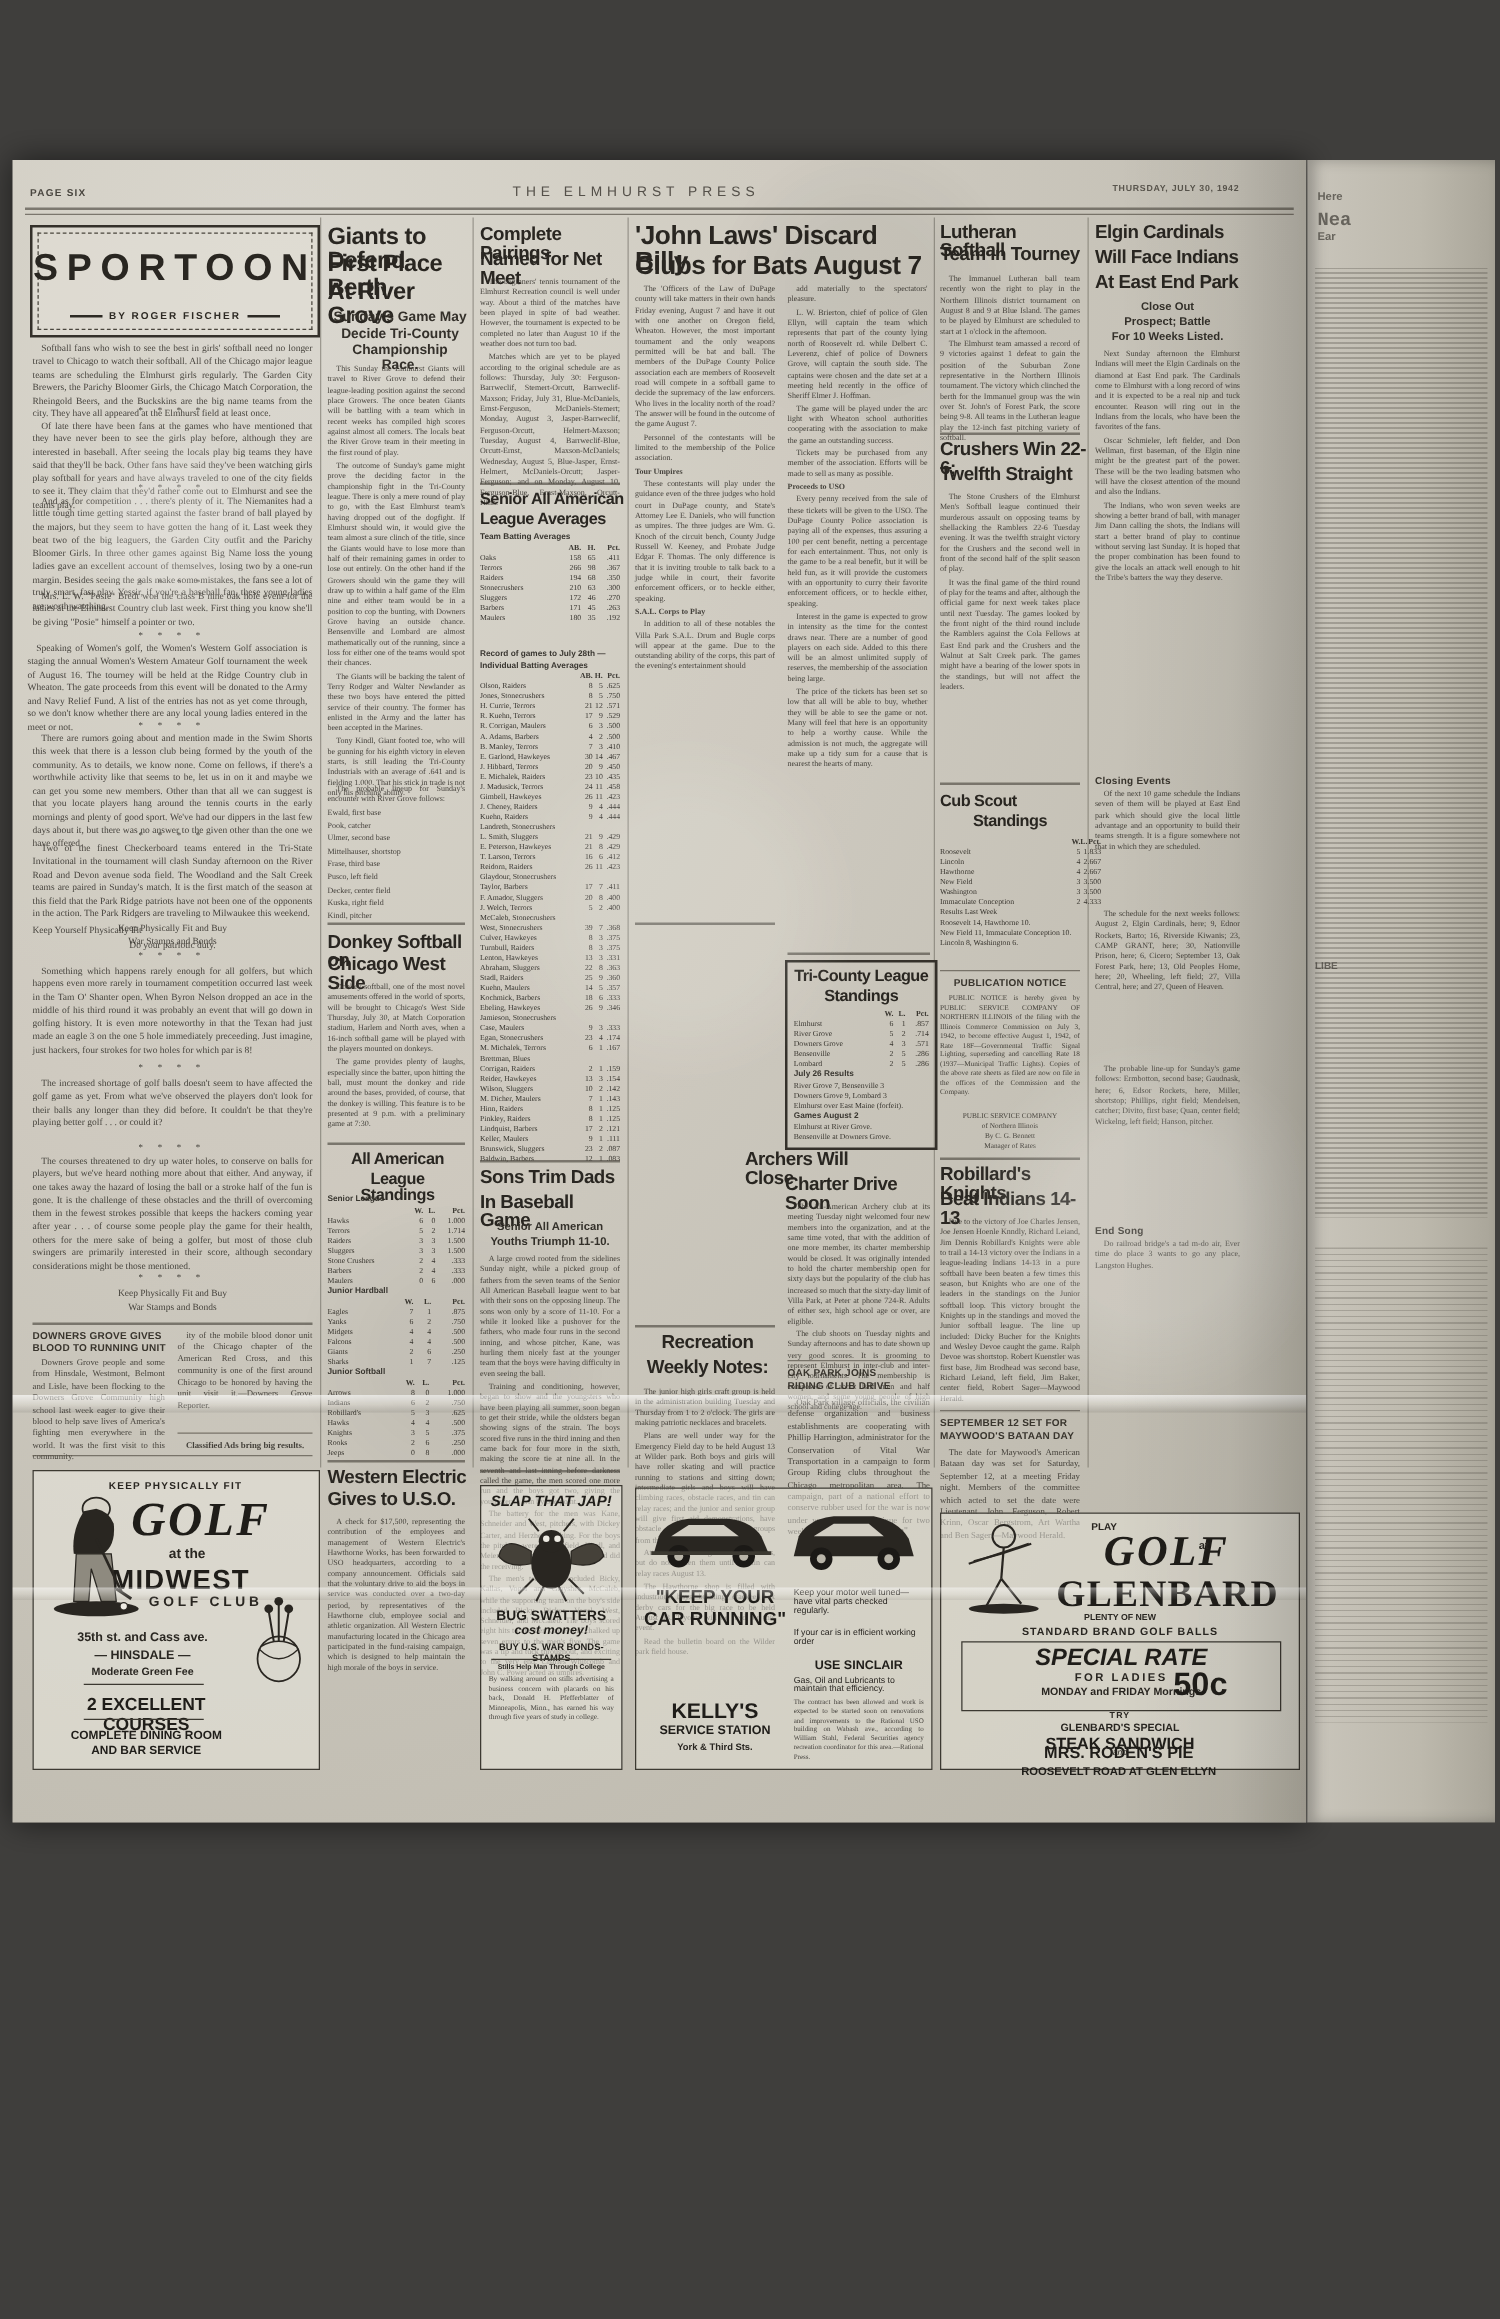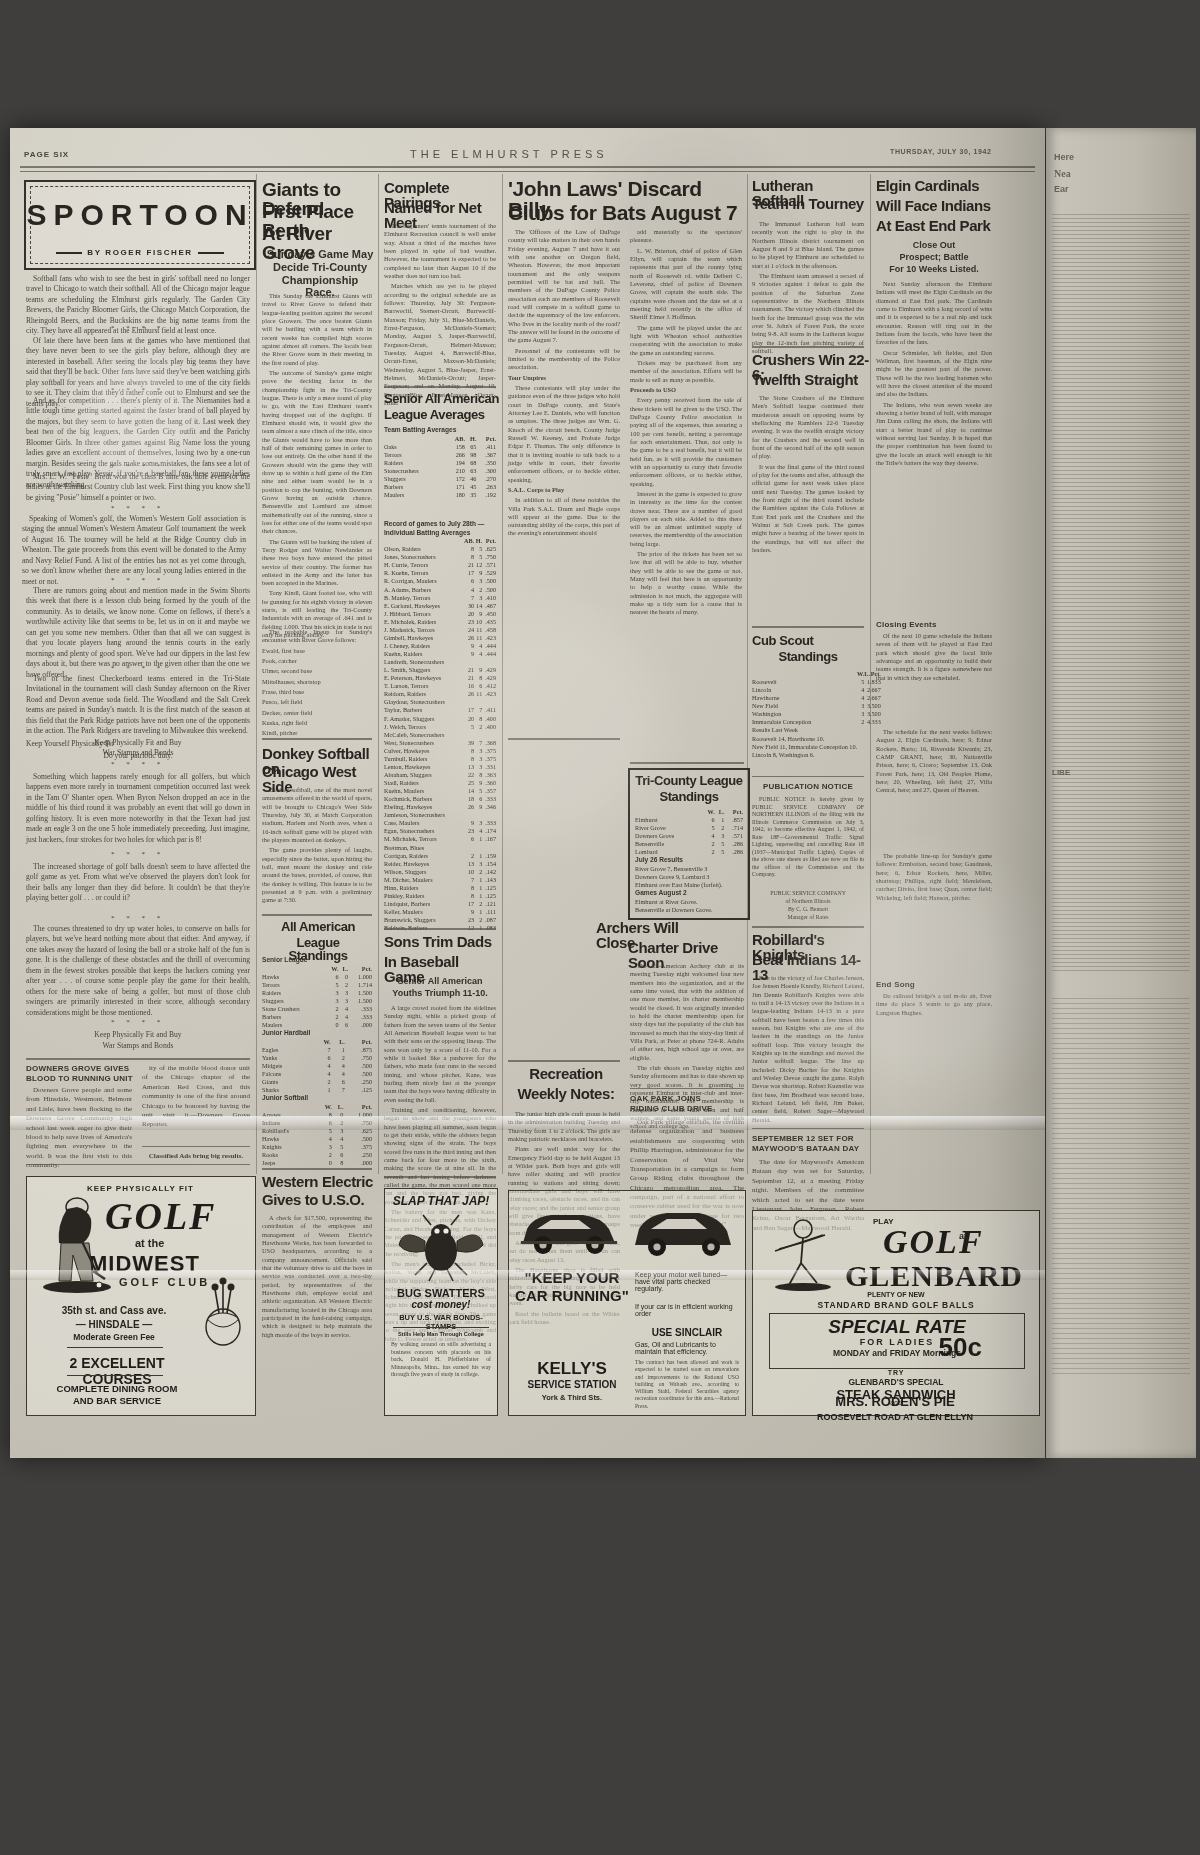--- a/index.html
+++ b/index.html
@@ -1099,21 +1099,21 @@
     <div class="ttl" style="position:absolute;left:742px;top:1284px;width:286px;text-align:center;font-family:'Liberation Sans',sans-serif;font-weight:bold;font-size:9px;color:#211f1b;">ROOSEVELT ROAD AT GLEN ELLYN</div>
 
     <div class="fold" style="top:988px;"></div>
     <div class="fold" style="top:1142px;height:10px;opacity:.6;"></div>
     <div class="grain"></div>
     <div class="rightedge"></div>
   </div>
 
   <div style="position:absolute;left:1046px;top:128px;width:150px;height:1330px;background:linear-gradient(90deg,#c9c5bb,#bdb9ad 60%,#a9a599);box-shadow:inset 6px 0 10px rgba(0,0,0,.25);overflow:hidden;">
     <div style="position:absolute;left:8px;top:24px;font-family:'Liberation Sans',sans-serif;font-weight:bold;font-size:9px;color:#3f3c36;opacity:.7;">Here</div>
-    <div style="position:absolute;left:8px;top:40px;font-family:Liberation Serif, serif;font-weight:bold;font-size:10px;color:#3f3c36;opacity:.7;">Nea</div>
+    <div style="position:absolute;left:8px;top:40px;font-family:Liberation Mono, monospace;font-weight:bold;font-size:15px;color:#3f3c36;opacity:.7;">Nea</div>
     <div style="position:absolute;left:8px;top:56px;font-family:'Liberation Sans',sans-serif;font-weight:bold;font-size:9px;color:#3f3c36;opacity:.7;">Ear</div>
     <div style="position:absolute;left:6px;top:86px;right:6px;height:760px;opacity:.35;
       background:repeating-linear-gradient(180deg,#5a564e 0 1px,transparent 1px 4px);"></div>
     <div style="position:absolute;left:6px;top:640px;font-family:'Liberation Sans',sans-serif;font-weight:bold;font-size:8px;color:#3f3c36;opacity:.7;">LIBE</div>
     <div style="position:absolute;left:6px;top:870px;right:6px;height:380px;opacity:.3;
       background:repeating-linear-gradient(180deg,#5a564e 0 1px,transparent 1px 5px);"></div>
   </div>
 </div>
 
 </body></html>

